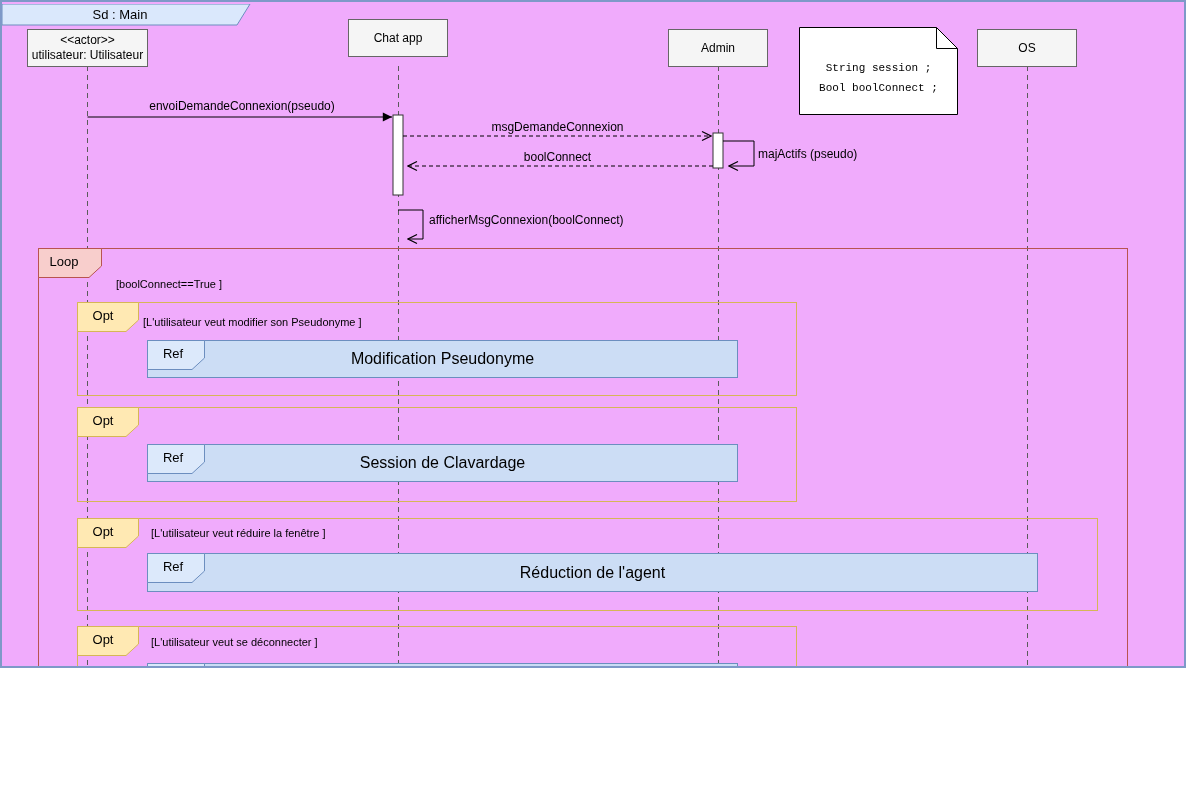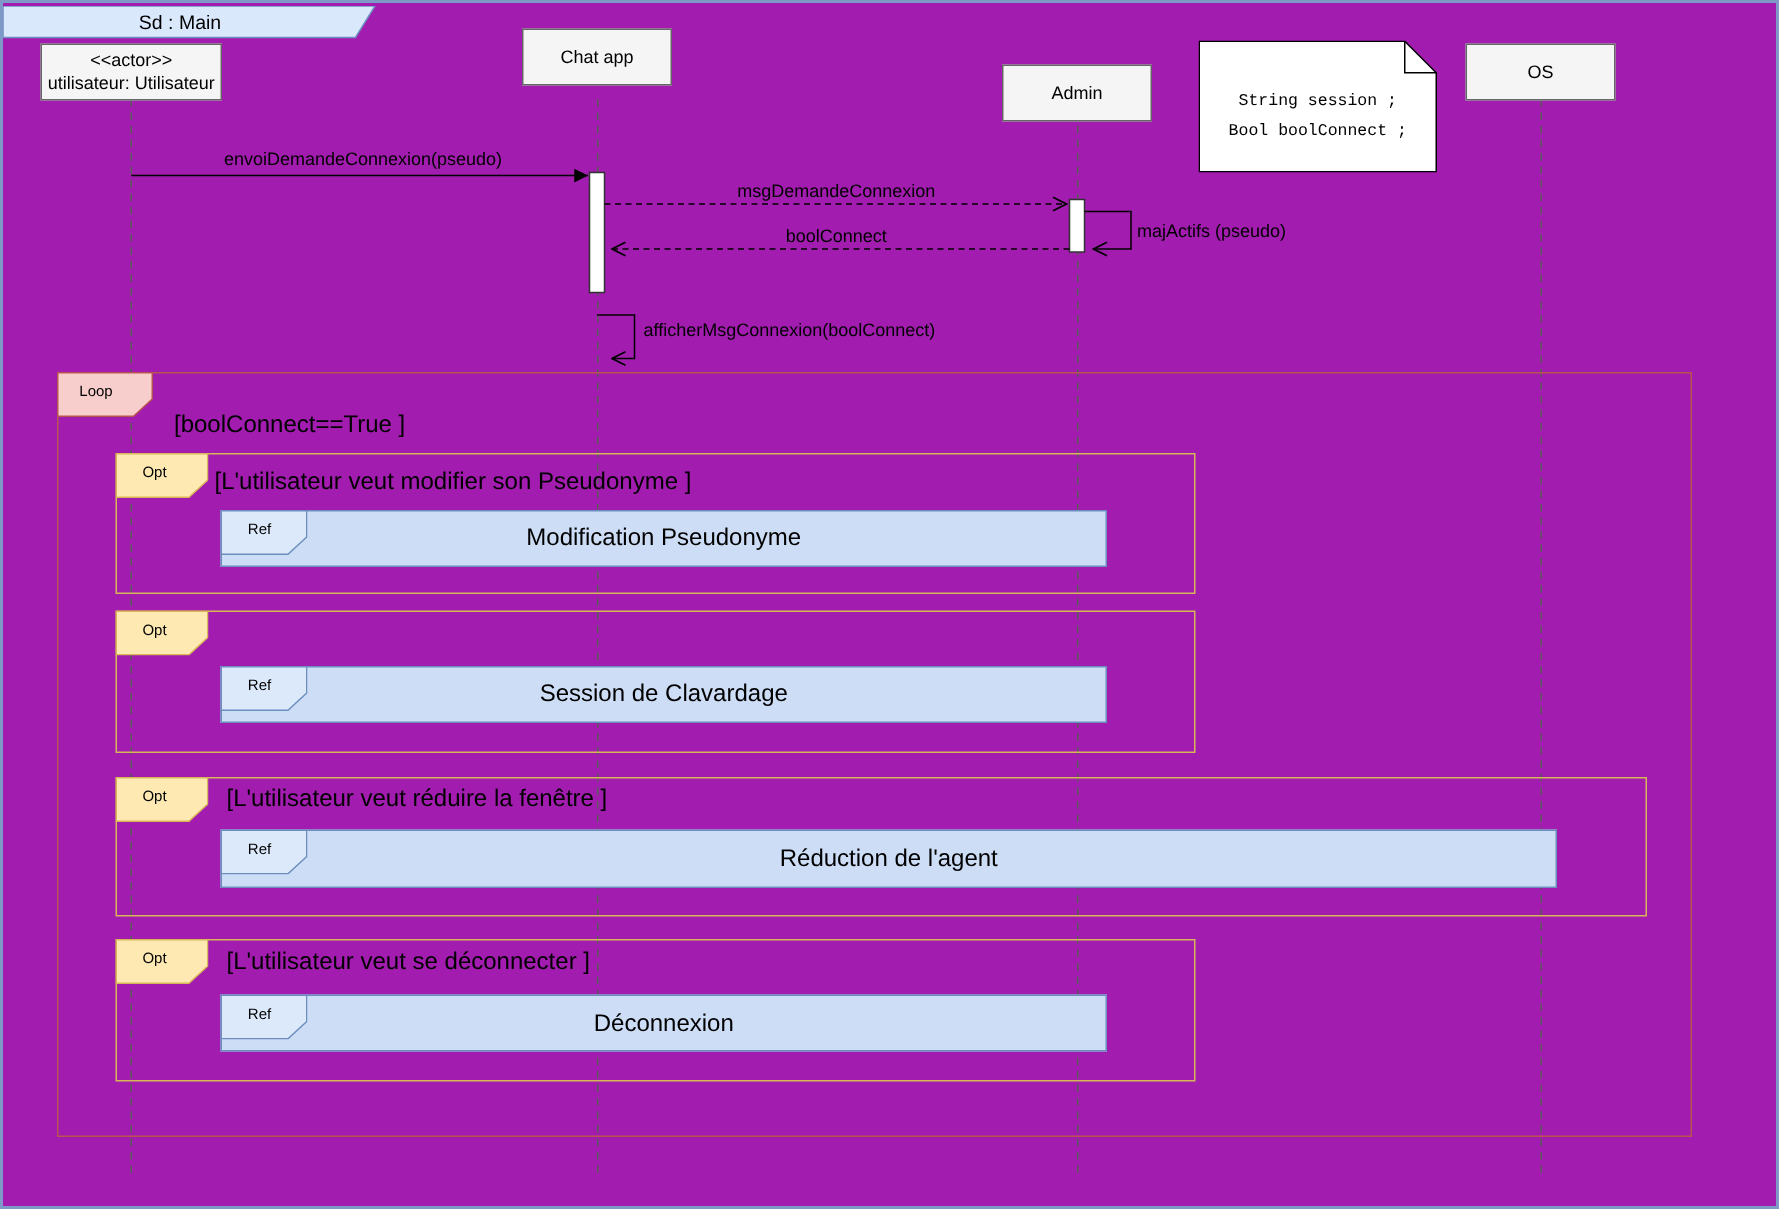--- a/index.html
+++ b/index.html
@@ -4,40 +4,40 @@
 <style>
   :root{
     --frame-border:#7e99c8; --tab-fill:#dae8fc; --tab-border:#6c8ebf;
     --participant-fill:#f5f5f5; --participant-border:#666666;
     --loop-fill:#f8cecc; --loop-border:#b85450;
     --opt-fill:#ffe9b3; --opt-border:#d6b656;
     --ref-fill:#ccddf5; --ref-tab-fill:#dce9fb; --ref-border:#6c8ebf;
   }
   html,body{margin:0;padding:0;background:#fff;}
   body{font-family:"Liberation Sans",sans-serif;color:#000;}
-  .canvas{position:relative;width:1186px;height:806px;background:#a21caf;
+  .canvas{position:relative;width:1186px;height:668px;background:#f0abfc;
           border:2px solid var(--frame-border);box-sizing:border-box;overflow:hidden;}
   .abs{position:absolute;}
   .layer{position:absolute;left:0;top:0;}
   .pbox{position:absolute;background:var(--participant-fill);border:1px solid var(--participant-border);
         display:flex;flex-direction:column;align-items:center;justify-content:center;
         font-size:12px;line-height:15px;text-align:center;box-sizing:border-box;}
   .lbl{position:absolute;font-size:12px;line-height:14px;white-space:nowrap;}
   .lbl.center{text-align:center;}
   .frame{position:absolute;box-sizing:border-box;background:transparent;}
   .frame.loop{border:1px solid var(--loop-border);}
   .frame.opt{border:1px solid var(--opt-border);}
   .refbox{position:absolute;background:var(--ref-fill);border:1px solid var(--ref-border);box-sizing:border-box;}
   .tab{position:absolute;}
   .tab .tab-label{position:absolute;left:0;top:6px;width:52px;text-align:center;
-                  font-size:10px;line-height:15px;}
+                  font-size:13px;line-height:15px;}
   .titletab .tab-label{width:236px;top:3px;font-size:13px;}
   .note-text{position:absolute;left:0;top:31px;width:100%;text-align:center;
              font-family:"Liberation Mono",monospace;font-size:11px;line-height:20px;}
-  .guard{position:absolute;font-size:16px;line-height:14px;white-space:nowrap;}
+  .guard{position:absolute;font-size:11px;line-height:14px;white-space:nowrap;}
   .ref-name{position:absolute;text-align:center;font-size:16px;line-height:14px;}
 </style>
 </head>
 <body>
 
 <div class="canvas">
 
   <svg class="layer" width="1186" height="806" viewBox="0 0 1186 806">
     <defs>
       <marker id="mFilled" viewBox="0 0 12 12" refX="11" refY="6" markerWidth="11" markerHeight="11" orient="auto">
@@ -70,21 +70,21 @@
     <span class="tab-label">Sd : Main</span>
   </div>
 
   <div class="pbox" style="left:25px;top:27px;width:121px;height:38px">
     <span>&lt;&lt;actor&gt;&gt;</span>
     <span>utilisateur: Utilisateur</span>
   </div>
   <div class="pbox" style="left:346px;top:17px;width:100px;height:38px">
     <span>Chat app</span>
   </div>
-  <div class="pbox" style="left:666px;top:41px;width:100px;height:38px">
+  <div class="pbox" style="left:666px;top:27px;width:100px;height:38px">
     <span>Admin</span>
   </div>
   <div class="pbox" style="left:975px;top:27px;width:100px;height:38px">
     <span>OS</span>
   </div>
 
   <div class="abs" style="left:797px;top:25px;width:159px;height:88px">
     <svg width="159" height="88">
       <polygon points="0.5,0.5 137.5,0.5 158.5,21.5 158.5,87.5 0.5,87.5" fill="#ffffff" stroke="#000"></polygon>
       <polyline points="137.5,0.5 137.5,21.5 158.5,21.5" fill="none" stroke="#000"></polyline>

